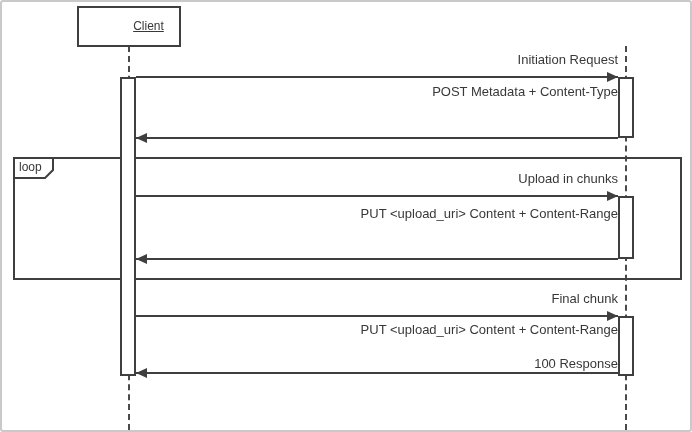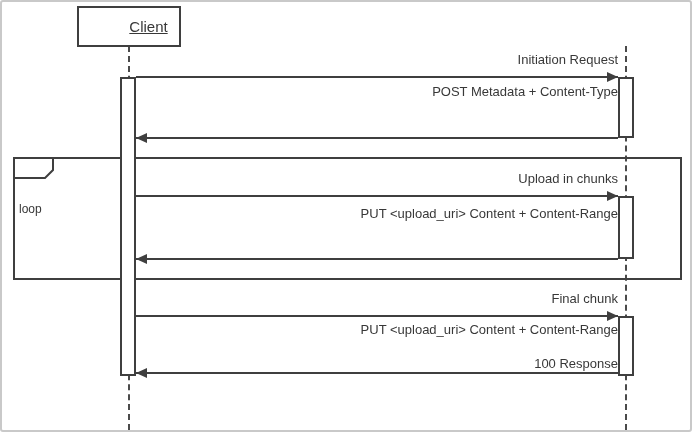--- a/index.html
+++ b/index.html
@@ -22,21 +22,21 @@
   .loop-box{
     position:absolute;left:11px;top:155px;
     width:669px;height:123px;
     box-sizing:border-box;
     border:2px solid #3f3f3f;
     z-index:1;
   }
   .loop-tag{position:absolute;left:11px;top:155px;z-index:2;}
   .loop-text{
     position:absolute;left:17px;top:157px;
-    font-size:12px;line-height:16px;color:#383838;z-index:2;margin-top:42px;
+    font-size:12px;line-height:16px;color:#383838;z-index:2;
   }
   .mline{
     position:absolute;height:2px;width:482px;
     background:#3f3f3f;z-index:2;
   }
   .arr-r{
     position:absolute;width:0;height:0;z-index:3;
     border-top:5px solid transparent;
     border-bottom:5px solid transparent;
     border-left:11px solid #3f3f3f;
@@ -57,21 +57,21 @@
     box-sizing:border-box;
     background:#ffffff;
     border:2px solid #3f3f3f;
     z-index:3;
   }
   .actor{
     position:absolute;width:104px;height:41px;
     box-sizing:border-box;
     background:#ffffff;
     border:2px solid #3f3f3f;
-    text-align:center;font-size:15px;line-height:37px;
+    text-align:center;font-size:12px;line-height:37px;
     z-index:4;
     padding-left:39px;
   }
   .actor span{text-decoration:underline;}
 </style>
 </head>
 <body>
 
 <div class="frame">
 

